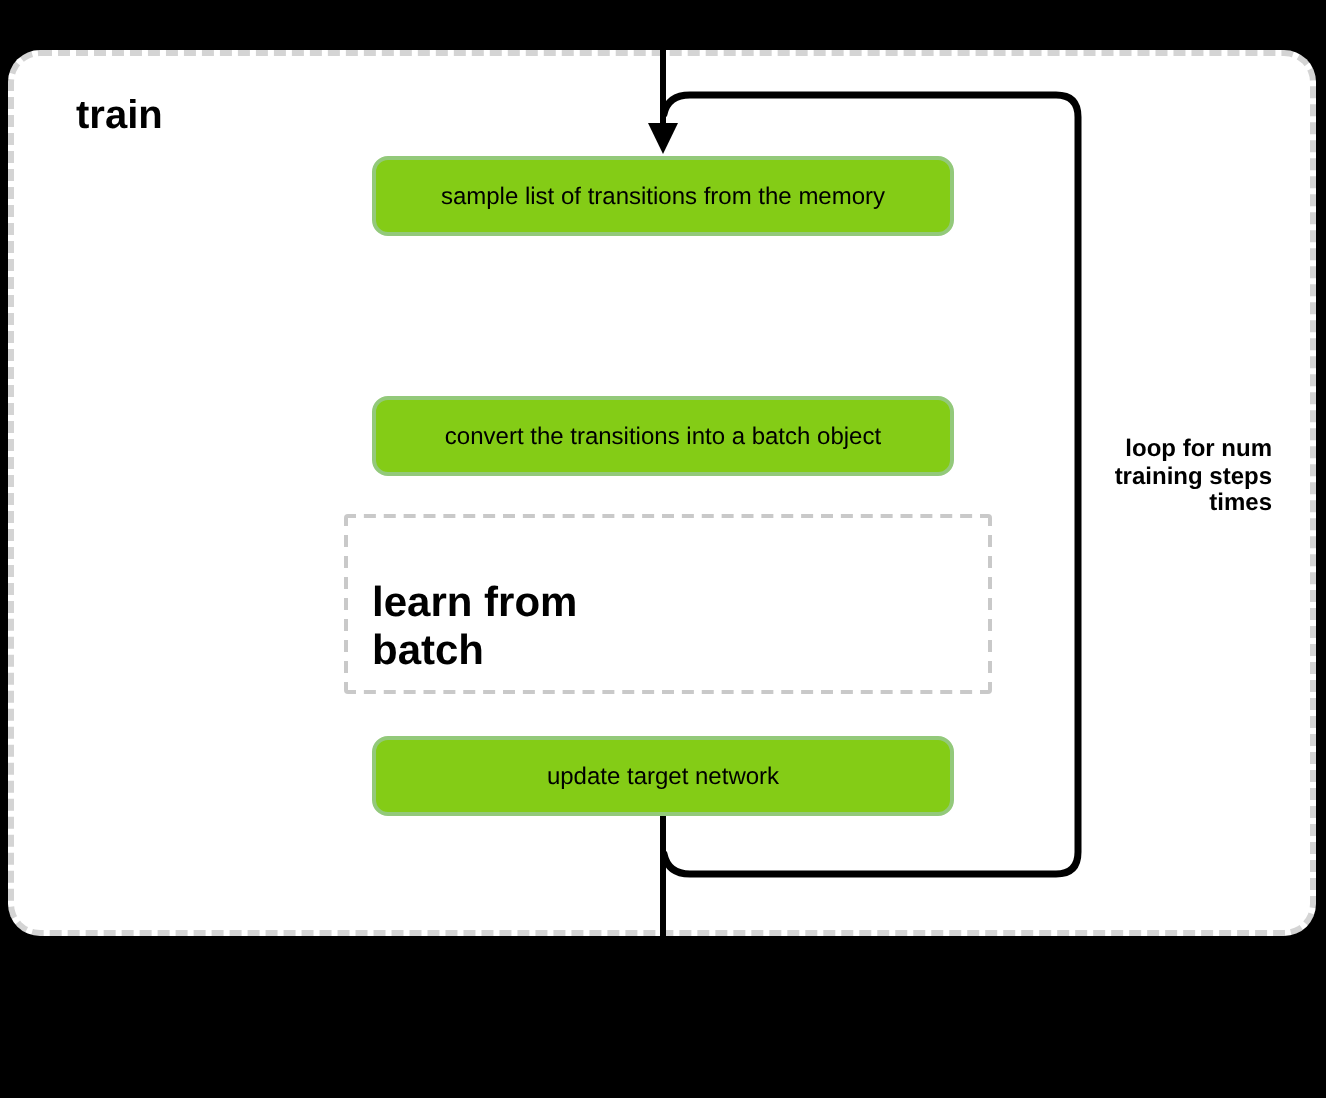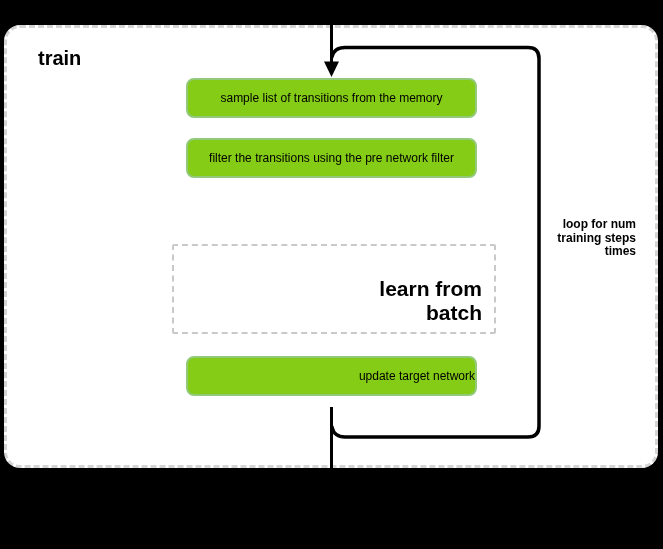--- a/index.html
+++ b/index.html
@@ -55,39 +55,38 @@
     align-items: center;
     justify-content: center;
     text-align: center;
     font-size: 12px;
     color: #000000;
     z-index: 3;
   }
   .step-1 { top: 78px; }
   .step-2 { top: 138px; }
   .step-3 { top: 198px; }
-  .step-final { top: 356px; justify-content: flex-end; }
+  .step-final { top: 368px; }
   .subprocess-box {
     position: absolute;
     left: 172px;
-    top: 244px;
+    top: 257px;
     width: 324px;
     height: 90px;
     box-sizing: border-box;
     background: #ffffff;
     border: 2px dashed #c9c9c9;
     border-radius: 2px;
     padding: 7px 12px;
     font-size: 21px;
     font-weight: bold;
     line-height: 24px;
     color: #000000;
     white-space: pre-line;
     z-index: 3;
-    text-align: right;
   }
   .loop-annotation {
     position: absolute;
     left: 539px;
     top: 218px;
     width: 97px;
     text-align: right;
     font-size: 12px;
     font-weight: bold;
     line-height: 13.5px;
@@ -112,22 +111,22 @@
     <path d="M 332 57 Q 334 47.5 345 47.5 L 528 47.5 Q 539 47.5 539 58.5 L 539 426 Q 539 437 528 437 L 345 437 Q 334 437 332 427" fill="none" stroke="#000000" stroke-width="3.5" stroke-linecap="round"></path>
 
     <line x1="331.5" y1="407" x2="331.5" y2="500" stroke="#000000" stroke-width="3"></line>
   </svg>
 
   <div class="train-label">train</div>
 
   <div class="step-box step-1">
     <span>sample list of transitions from the memory</span>
   </div>
-  <div class="step-box step-2">
-    <span>filter the transitions using the pre network filter</span>
+  <div class="step-box step-3">
+    <span>convert the transitions into a batch object</span>
   </div>
 
   <div class="subprocess-box">
     <span>learn from
 batch</span>
   </div>
 
   <div class="step-box step-final">
     <span>update target network</span>
   </div>

